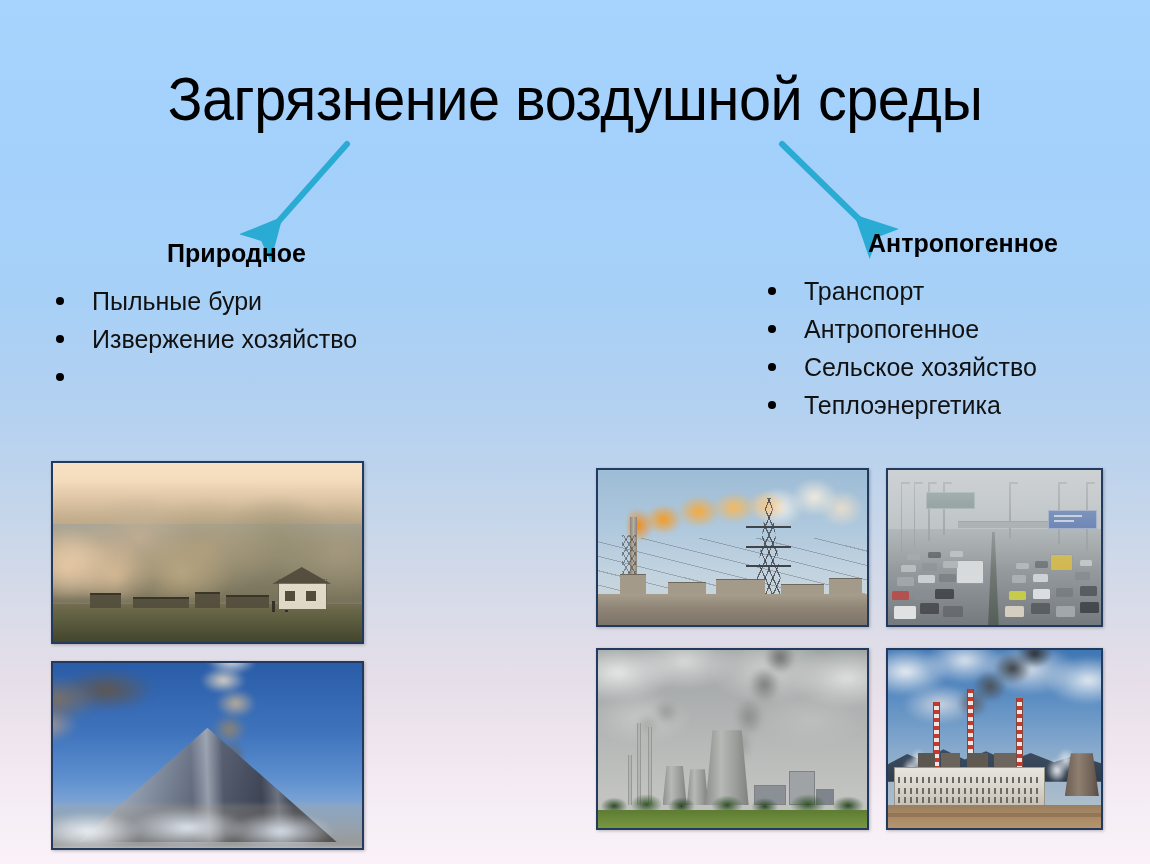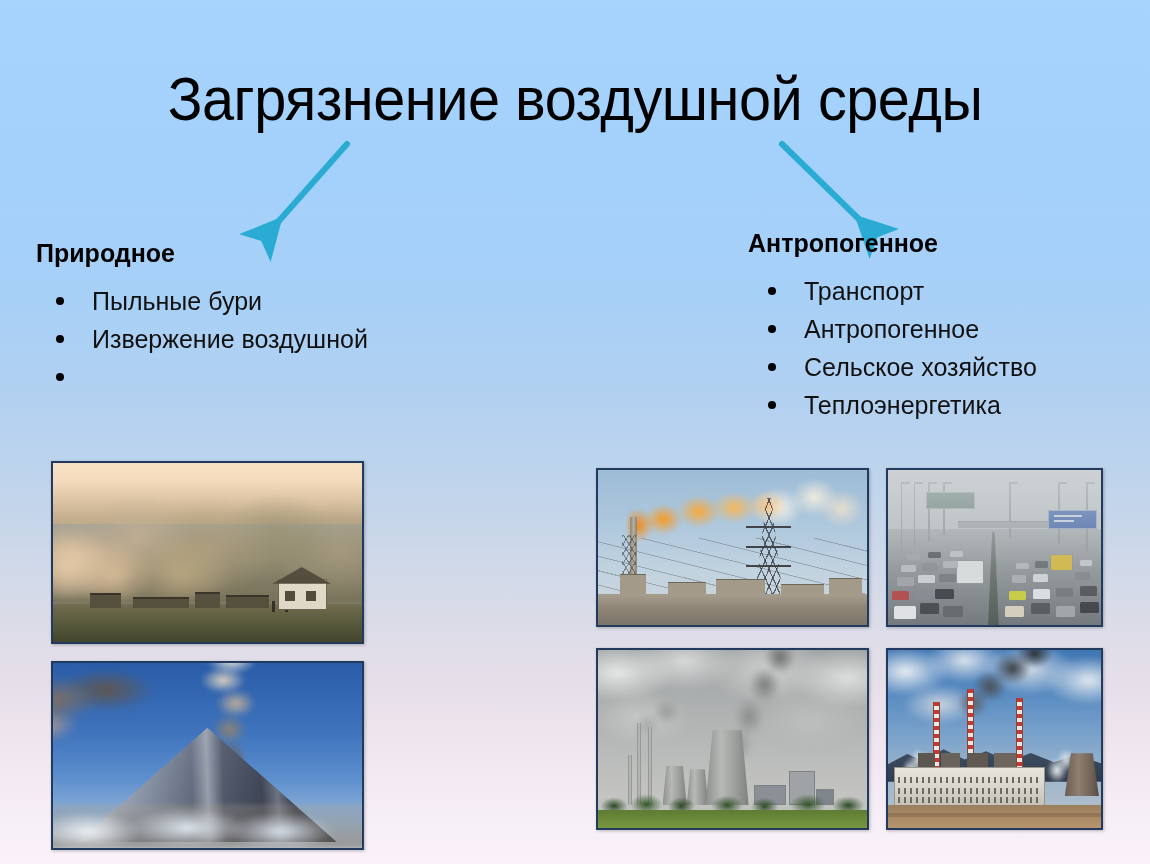--- a/index.html
+++ b/index.html
@@ -51,21 +51,21 @@
 
   
   .col { position: absolute; }
   #col-natural { left: 36px; top: 238px; width: 430px; }
   #col-anthro  { left: 748px; top: 228px; width: 400px; }
 
   .col-head {
     font-size: 25px;
     font-weight: bold;
     color: #000000;
-    text-align: left;
+    text-align: right;
     line-height: 30px;
     margin: 0 0 14px 0;
   }
   #col-natural .col-head { padding-right: 160px; }
   #col-anthro  .col-head { padding-right: 90px; }
 
   ul.bullets {
     list-style: none;
     margin: 0;
     padding: 0;
@@ -505,21 +505,21 @@
 
   <div class="col" id="col-natural">
     <div class="col-head">Природное</div>
     <ul class="bullets">
       <li>
         <span class="dot"></span>
         <span>Пыльные бури</span>
       </li>
       <li>
         <span class="dot"></span>
-        <span>Извержение воздушной</span>
+        <span>Извержение хозяйство</span>
       </li>
       <li>
         <span class="dot"></span>
       </li>
     </ul>
   </div>
 
   <div class="col" id="col-anthro">
     <div class="col-head">Антропогенное</div>
     <ul class="bullets">

